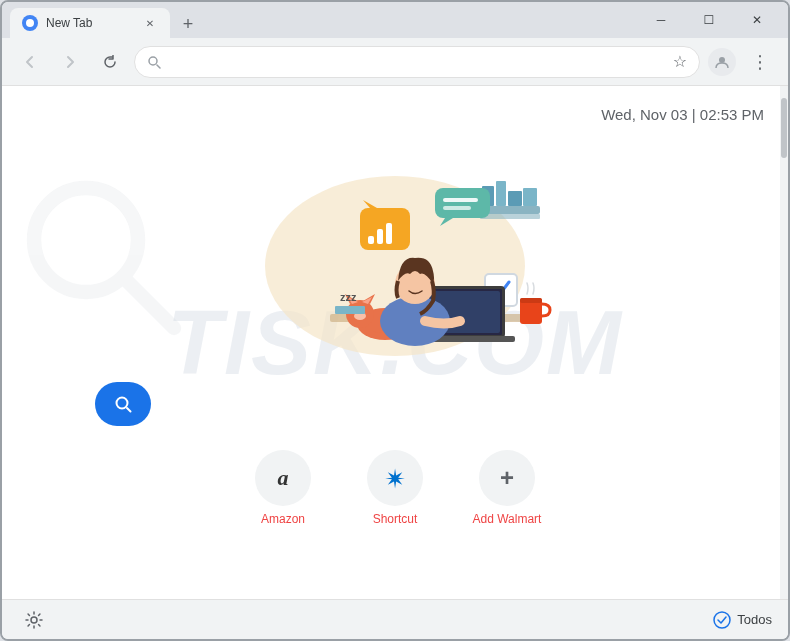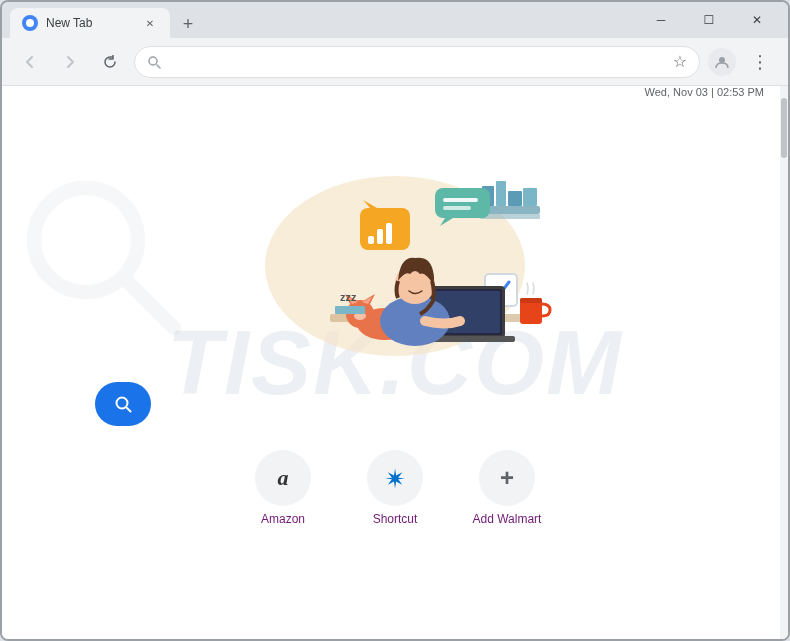--- a/index.html
+++ b/index.html
@@ -224,23 +224,23 @@
       background: #c0c4c8;
       border-radius: 3px;
       margin: 2px auto;
       position: relative;
       top: 10px;
     }
 
     
     .datetime {
       position: absolute;
-      top: 0;
+      top: 20px;
       right: 24px;
-      font-size: 11px;
+      font-size: 15px;
       color: #5f6368;
       display: flex;
       align-items: center;
       gap: 8px;
     }
 
     
     .watermark {
       position: absolute;
       top: 50%;
@@ -356,21 +356,21 @@
       font-size: 22px;
       font-weight: bold;
     }
 
     .shortcut-icon.amazon { font-family: serif; color: #333; font-size: 20px; }
     .shortcut-icon.walmart { color: #0071ce; }
     .shortcut-icon.add-shortcut { color: #5f6368; font-size: 20px; }
 
     .shortcut-label {
       font-size: 12px;
-      color: #701a75;
+      color: #ef4444;
       text-align: center;
     }
 
     
     .bottom-bar {
       background: #f1f3f4;
       height: 40px;
       display: flex;
       align-items: center;
       padding: 0 16px;
@@ -572,13 +572,28 @@
       </div>
       <div class="shortcut-item">
         <div class="shortcut-icon add-shortcut">
           <span style="font-size:24px;color:#5f6368;">+</span>
         </div>
         <span class="shortcut-label">Add Walmart</span>
       </div>
     </div>
   </div>
 
+  <div class="bottom-bar">
+    <div class="settings-btn">
+      <svg width="18" height="18" viewBox="0 0 18 18" fill="none">
+        <circle cx="9" cy="9" r="3" stroke="#5f6368" stroke-width="1.5"></circle>
+        <path d="M9 1v2M9 15v2M1 9h2M15 9h2M3.05 3.05l1.41 1.41M13.54 13.54l1.41 1.41M3.05 14.95l1.41-1.41M13.54 4.46l1.41-1.41" stroke="#5f6368" stroke-width="1.5" stroke-linecap="round"></path>
+      </svg>
+    </div>
+    <div class="todos-btn">
+      <svg width="18" height="18" viewBox="0 0 18 18">
+        <circle cx="9" cy="9" r="8" stroke="#1a73e8" stroke-width="1.5" fill="none"></circle>
+        <polyline points="5,9 8,12 13,6" stroke="#1a73e8" stroke-width="1.5" fill="none" stroke-linecap="round" stroke-linejoin="round"></polyline>
+      </svg>
+      <span>Todos</span>
+    </div>
+  </div>
 </div>
 
 </body></html>

